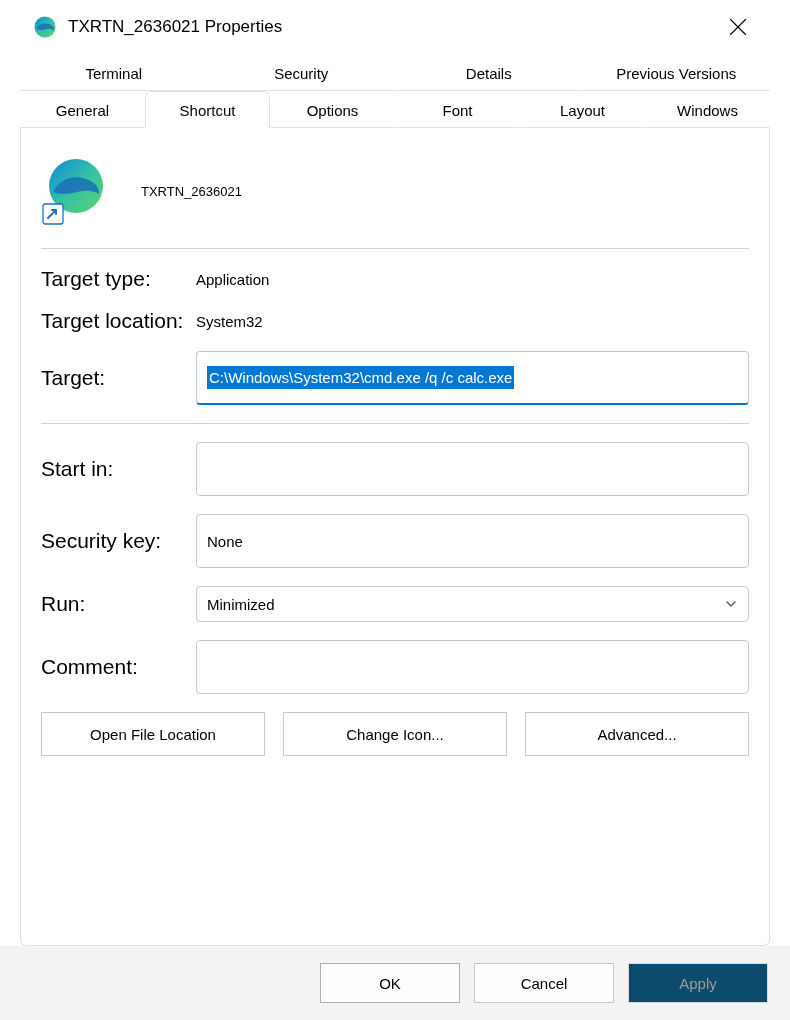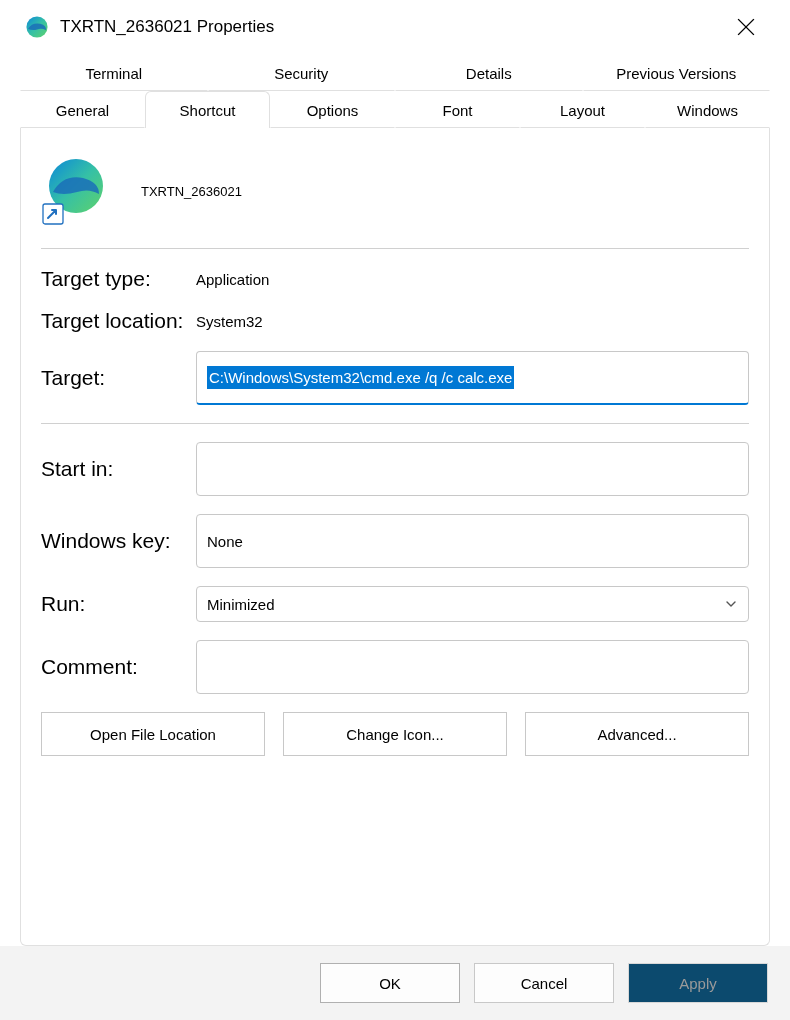--- a/index.html
+++ b/index.html
@@ -16,21 +16,21 @@
     width: 790px;
     height: 1020px;
     background: #fff;
     display: flex;
     flex-direction: column;
   }
   .titlebar {
     height: 54px;
     display: flex;
     align-items: center;
-    padding: 0 24px;
+    padding: 0 32px;
   }
   .title-icon {
     width: 26px;
     height: 26px;
     margin-right: 10px;
   }
   .title-text {
     font-size: 17px;
     color: #000;
   }
@@ -273,21 +273,21 @@
       </div>
 
       <hr class="sep">
 
       <div class="field-row">
         <div class="field-label">Start in:</div>
         <input class="field-input" value="" style="">
       </div>
 
       <div class="field-row">
-        <div class="field-label">Windows key:</div>
+        <div class="field-label">Security key:</div>
         <input class="field-input" value="None" style="">
       </div>
 
       <div class="field-row">
         <div class="field-label">Run:</div>
         <div class="select-wrap">
           <span>Minimized</span>
           <svg width="14" height="14" viewBox="0 0 14 14">
             <path d="M3 5 L7 9 L11 5" stroke="#555" stroke-width="1.4" fill="none" stroke-linecap="round" stroke-linejoin="round"></path>
           </svg>

